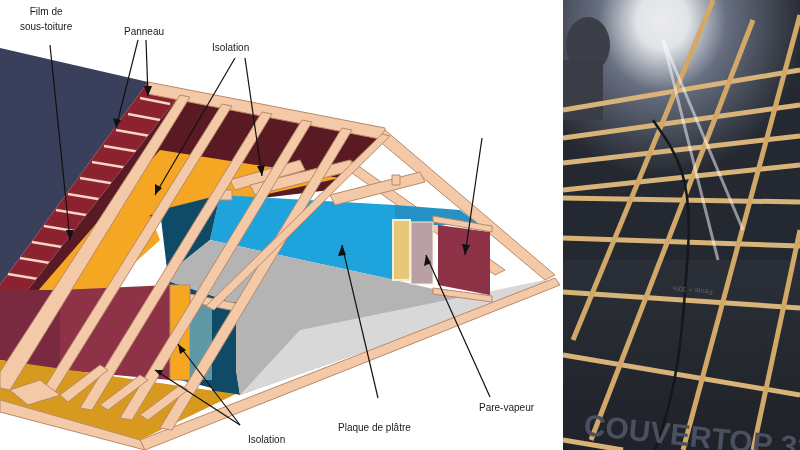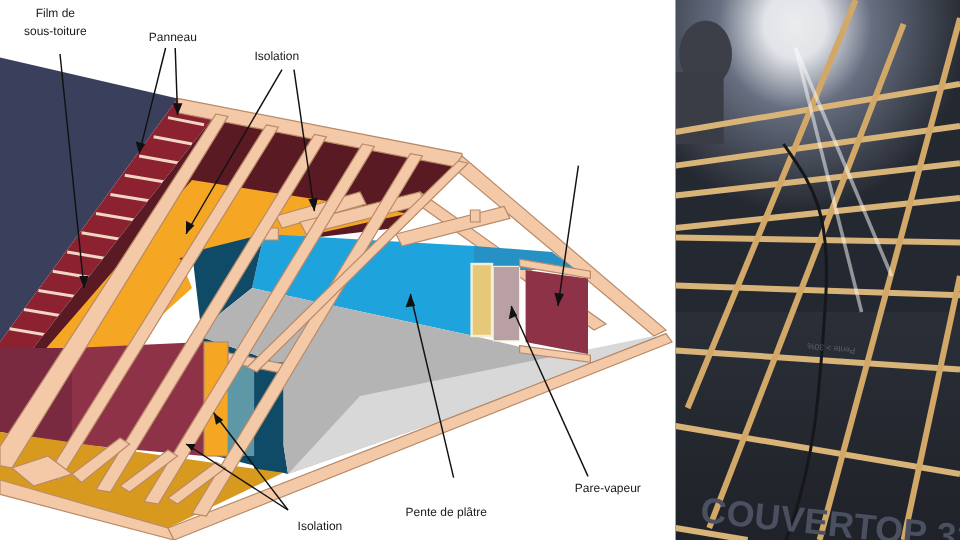--- a/index.html
+++ b/index.html
@@ -119,21 +119,21 @@
     </g>
   </svg>
 
   <div class="lbl" style="left:20px;top:4px;">
     <div>Film de</div>
     <div>sous-toiture</div>
   </div>
   <div class="lbl" style="left:124px;top:24px;">Panneau</div>
   <div class="lbl" style="left:212px;top:40px;">Isolation</div>
   <div class="lbl" style="left:248px;top:432px;">Isolation</div>
-  <div class="lbl" style="left:338px;top:420px;">Pente de plâtre</div>
+  <div class="lbl" style="left:338px;top:420px;">Plaque de plâtre</div>
   <div class="lbl" style="left:457px;top:400px;margin-left:22px;">Pare-vapeur</div>
 </div>
 
 <div id="photo">
   <svg width="237" height="450" viewBox="0 0 237 450">
     <defs>
       <radialGradient id="sun" cx="0.42" cy="0.08" r="0.6">
         <stop offset="0" stop-color="#ffffff"></stop>
         <stop offset="0.18" stop-color="#f4f6fa"></stop>
         <stop offset="0.45" stop-color="#6c7486"></stop>

